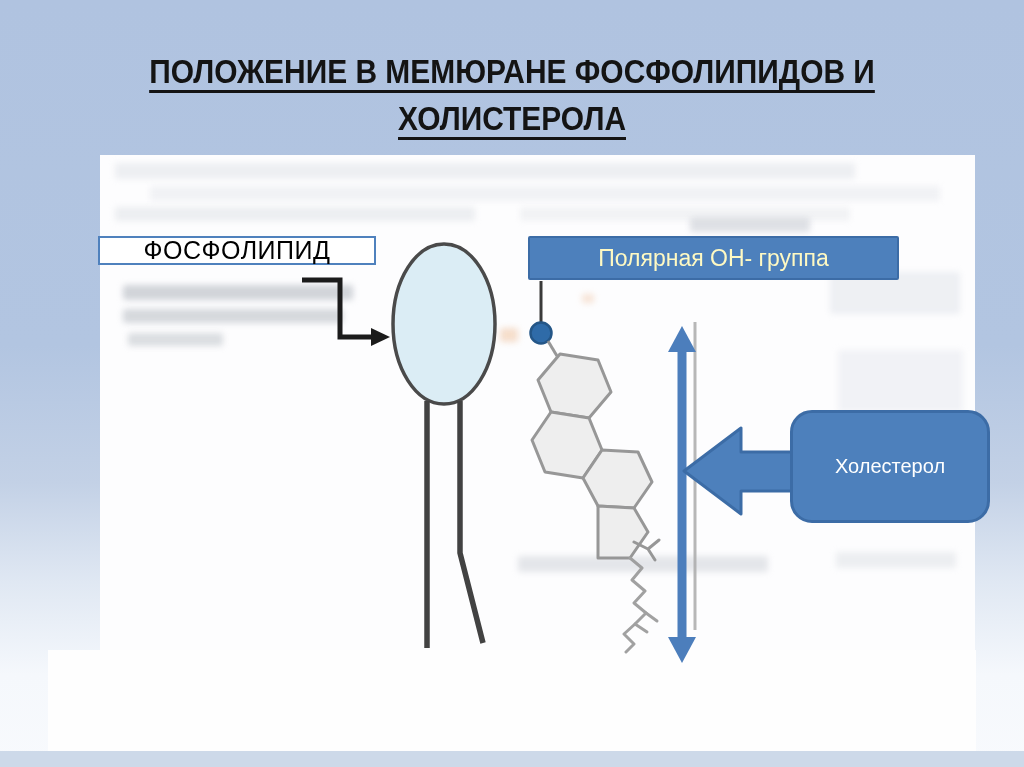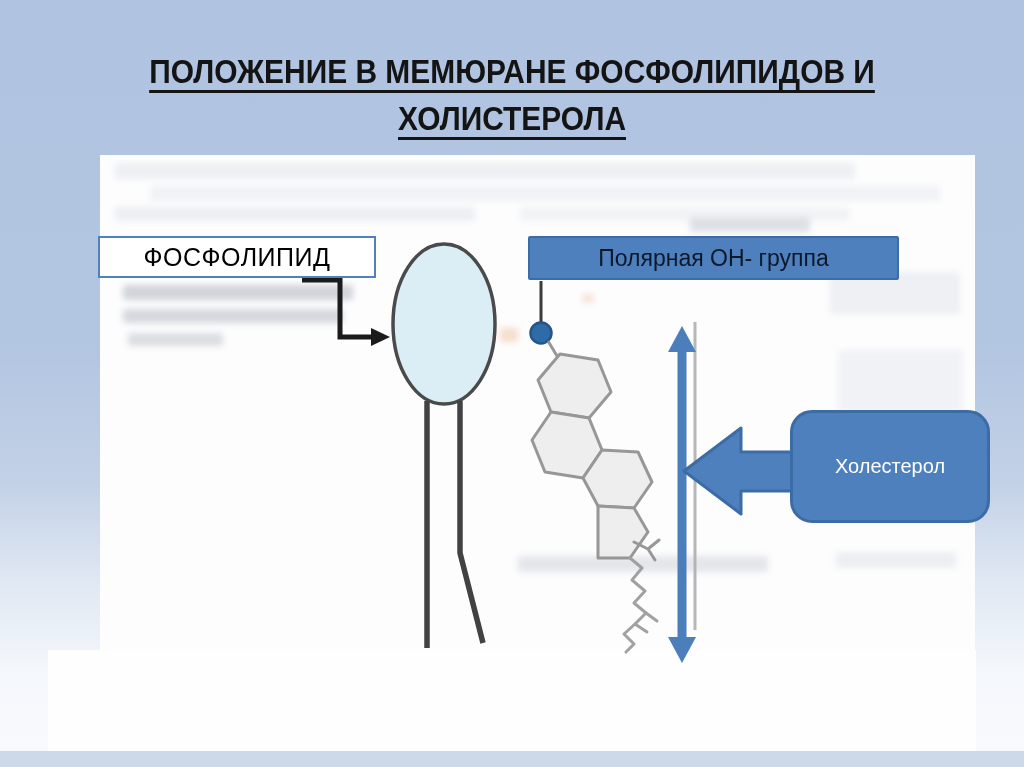--- a/index.html
+++ b/index.html
@@ -28,24 +28,24 @@
   .s7 {left:128px;top:333px;width:95px;height:13px;background:rgba(158,166,176,.36);}
   .s8 {left:690px;top:218px;width:120px;height:14px;background:rgba(158,166,176,.32);}
   .s9 {left:830px;top:272px;width:130px;height:42px;background:rgba(210,216,224,.35);}
   .s10{left:838px;top:350px;width:125px;height:62px;background:rgba(214,220,228,.30);}
   .s11{left:518px;top:556px;width:250px;height:16px;background:rgba(173,180,190,.30);}
   .s12{left:836px;top:552px;width:120px;height:16px;background:rgba(198,205,213,.30);}
   .s13{left:500px;top:328px;width:18px;height:14px;background:rgba(235,170,120,.38);}
   .s14{left:582px;top:294px;width:12px;height:9px;background:rgba(235,170,120,.30);}
   
   .callout{display:flex;align-items:center;justify-content:center;box-sizing:border-box;}
-  .phospholipid-box{left:98px;top:236px;width:278px;height:42px;background:#ffffff;
+  .phospholipid-box{left:98px;top:236px;width:278px;height:29px;background:#ffffff;
                     border:2.5px solid #4f81bd;color:#000;font-size:25px;letter-spacing:.5px;}
   .polar-box{left:528px;top:236px;width:371px;height:44px;background:#4d80bc;
-             border:2.5px solid #3c6ca6;border-radius:2px;color:#0f172a;font-size:23px;}
+             border:2.5px solid #3c6ca6;border-radius:2px;color:#fef9c3;font-size:23px;}
   .cholesterol-box{left:790px;top:410px;width:200px;height:113px;background:#4d80bc;
                    border:3px solid #3c6ca6;border-radius:22px;color:#fff;font-size:20px;}
   svg.overlay{position:absolute;left:0;top:0;pointer-events:none;}
 </style>
 </head>
 <body>
 
 <div class="abs main-panel"></div>
 <div class="abs bottom-band"></div>
 <div class="abs bottom-strip"></div>

